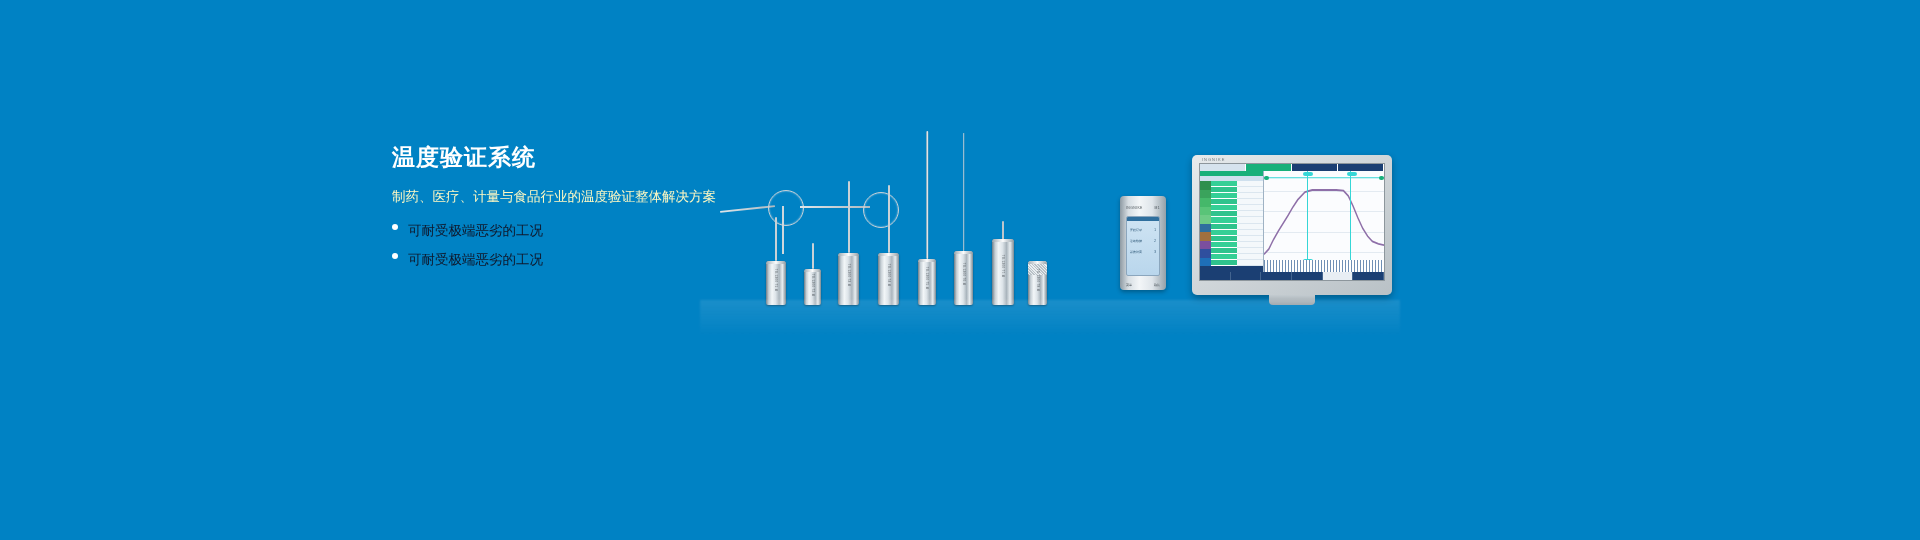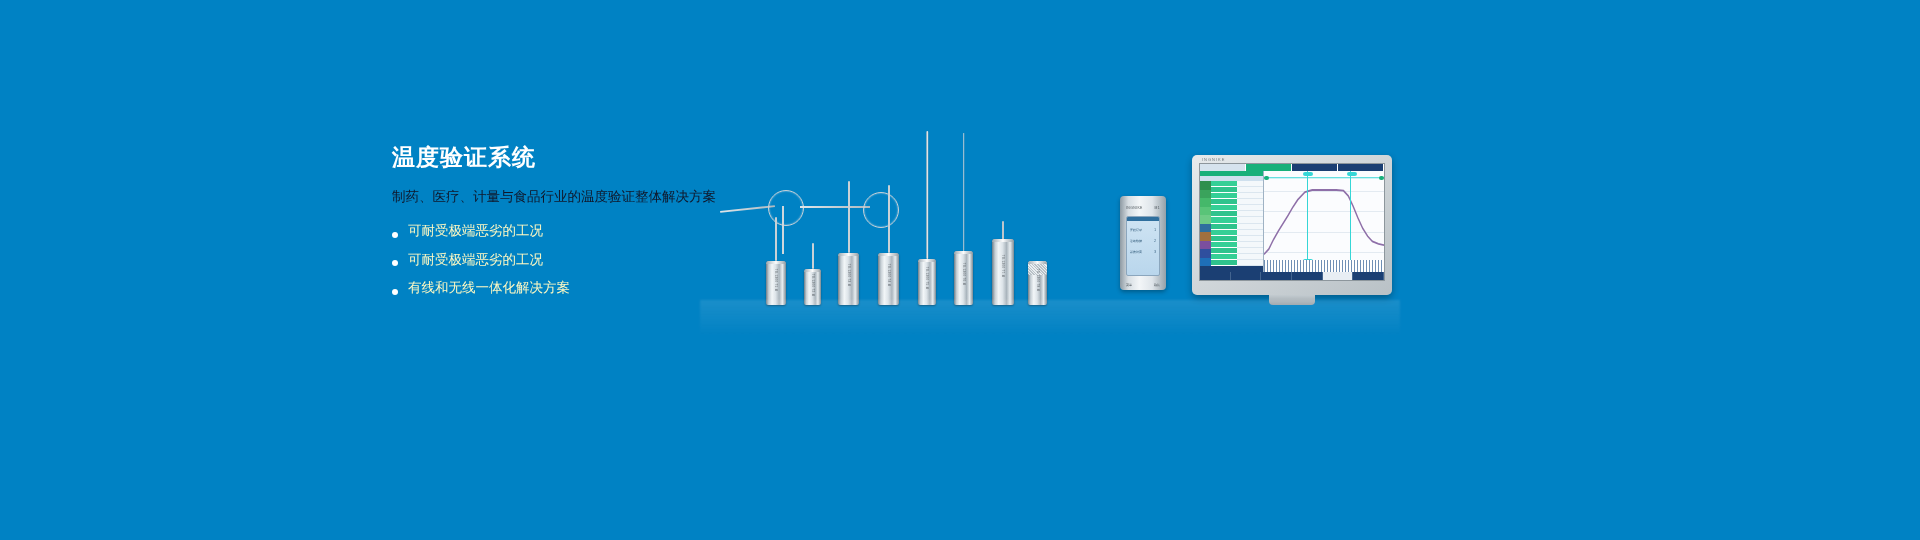--- a/index.html
+++ b/index.html
@@ -11,26 +11,26 @@
   }
   .hero{position:relative;width:1920px;height:540px;background:#0082c4;overflow:hidden;}
 
   
   .copy{position:absolute;left:392px;top:144px;width:420px;}
   .hero-title{
     font-size:23px;font-weight:bold;color:#ffffff;letter-spacing:1px;
     line-height:1.2;margin:0 0 14px 0;white-space:nowrap;
   }
   .hero-sub{
-    font-size:13.5px;color:#0f172a;line-height:1.4;margin:16px 0 18px 0;white-space:nowrap;
+    font-size:13.5px;color:#fef9c3;line-height:1.4;margin:16px 0 18px 0;white-space:nowrap;
     font-weight:normal;
   }
   .bullets{list-style:none;margin:0;padding:0;}
   .bullets li{
-    display:flex;align-items:flex-end;font-size:13.5px;color:#fef9c3;
+    display:flex;align-items:flex-start;font-size:13.5px;color:#0f172a;
     line-height:1;margin-bottom:15px;white-space:nowrap;
   }
   .dot{
     width:6px;height:6px;border-radius:50%;background:#ffffff;
     margin-right:10px;flex:0 0 auto;
   }
 
   
   .product{position:absolute;left:700px;top:120px;width:520px;height:200px;}
 
@@ -156,24 +156,20 @@
     <p class="hero-sub">制药、医疗、计量与食品行业的温度验证整体解决方案</p>
     <ul class="bullets">
       <li>
         <span class="dot"></span>
         <span>可耐受极端恶劣的工况</span>
       </li>
       <li>
         <span class="dot"></span>
         <span>可耐受极端恶劣的工况</span>
       </li>
-      <li>
-        <span class="dot"></span>
-        <span>有线和无线一体化解决方案</span>
-      </li>
     </ul>
   </div>
 
   <div class="product">
 
     <div class="wireline" style="left:20px;top:88px;width:55px;transform:rotate(-6deg);"></div>
     <div class="wire" style="left:68px;top:70px;width:34px;height:34px;"></div>
     <div class="wireline" style="left:100px;top:86px;width:70px;"></div>
     <div class="wire" style="left:163px;top:72px;width:34px;height:34px;"></div>
     <div class="wireline" style="left:82px;top:86px;width:2px;height:48px;background:#cfd7dc;"></div>

